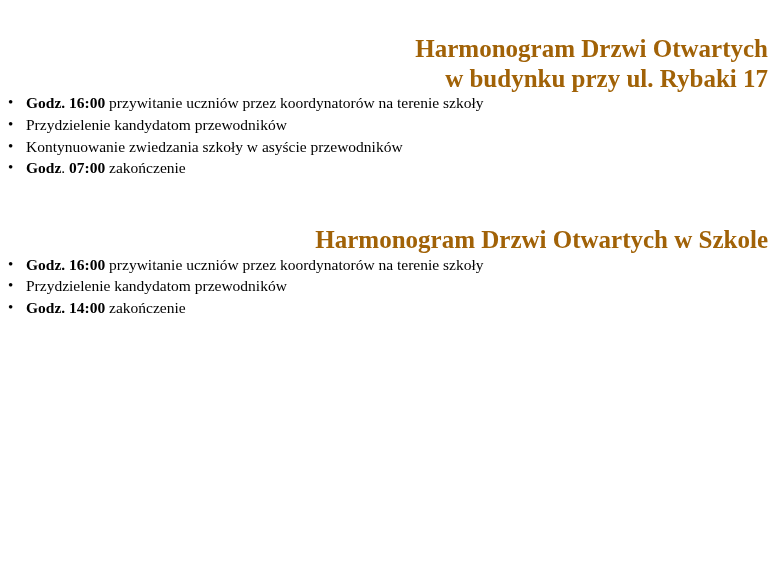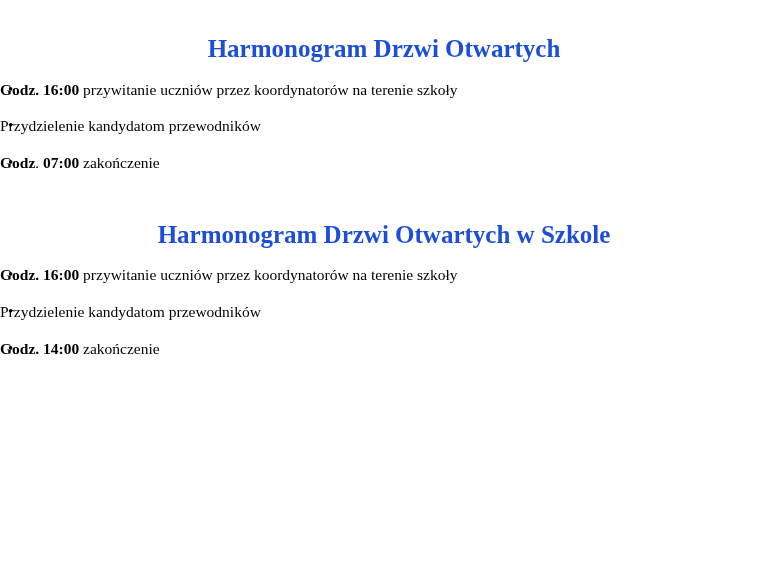--- a/index.html
+++ b/index.html
@@ -15,22 +15,22 @@
     overflow: hidden;
   }
   .page {
     position: relative;
     width: 768px;
     height: 584px;
     box-sizing: border-box;
   }
 
   .title-block {
-    text-align: center;
-    color: #1d4ed8;
+    text-align: right;
+    color: #a16207;
     font-weight: bold;
     line-height: 1.18;
   }
   .title-1 {
     font-size: 25px;
     margin-top: 34px;
   }
   .title-2 {
     font-size: 25px;
     margin-top: 46px;
@@ -42,21 +42,22 @@
 
   ul.sched {
     list-style: none;
     margin: 0;
     padding: 0;
   }
   ul.sched li {
     position: relative;
     font-size: 15.5px;
     line-height: 1.34;
-    margin: 16px 0 1px 0;
+    padding-left: 26px;
+    margin: 0 0 1px 0;
   }
   ul.sched li::before {
     content: "\2022";
     position: absolute;
     left: 8px;
     top: -1px;
     font-size: 15px;
     line-height: 1.34;
     color: #000;
   }
@@ -81,25 +82,27 @@
   b { font-weight: bold; }
   i { font-style: italic; }
 </style>
 </head>
 <body>
 
 <div class="page">
 
   <div class="title-block title-1">
     <span class="title-line">Harmonogram Drzwi Otwartych</span>
+    <span class="title-line">w budynku przy ul. Rybaki 17</span>
   </div>
 
   <ul class="sched list-1" id="list1">
       <li><b>Godz. 16:00</b><span> przywitanie uczniów przez koordynatorów na terenie szkoły</span></li>
       <li><span>Przydzielenie kandydatom przewodników</span></li>
+      <li><span>Kontynuowanie zwiedzania szkoły w asyście przewodników</span></li>
       <li><b>Godz</b><span>. </span><b>07:00</b><span> zakończenie</span></li>
     </ul>
 
   <div class="title-block title-2">
     <span class="title-line">Harmonogram Drzwi Otwartych w Szkole</span>
   </div>
 
   <ul class="sched list-2" id="list2">
       <li class="just"><b>Godz. 16:00</b><span> przywitanie uczniów przez koordynatorów na terenie szkoły</span></li>
       <li class="just"><span>Przydzielenie kandydatom przewodników</span></li>

